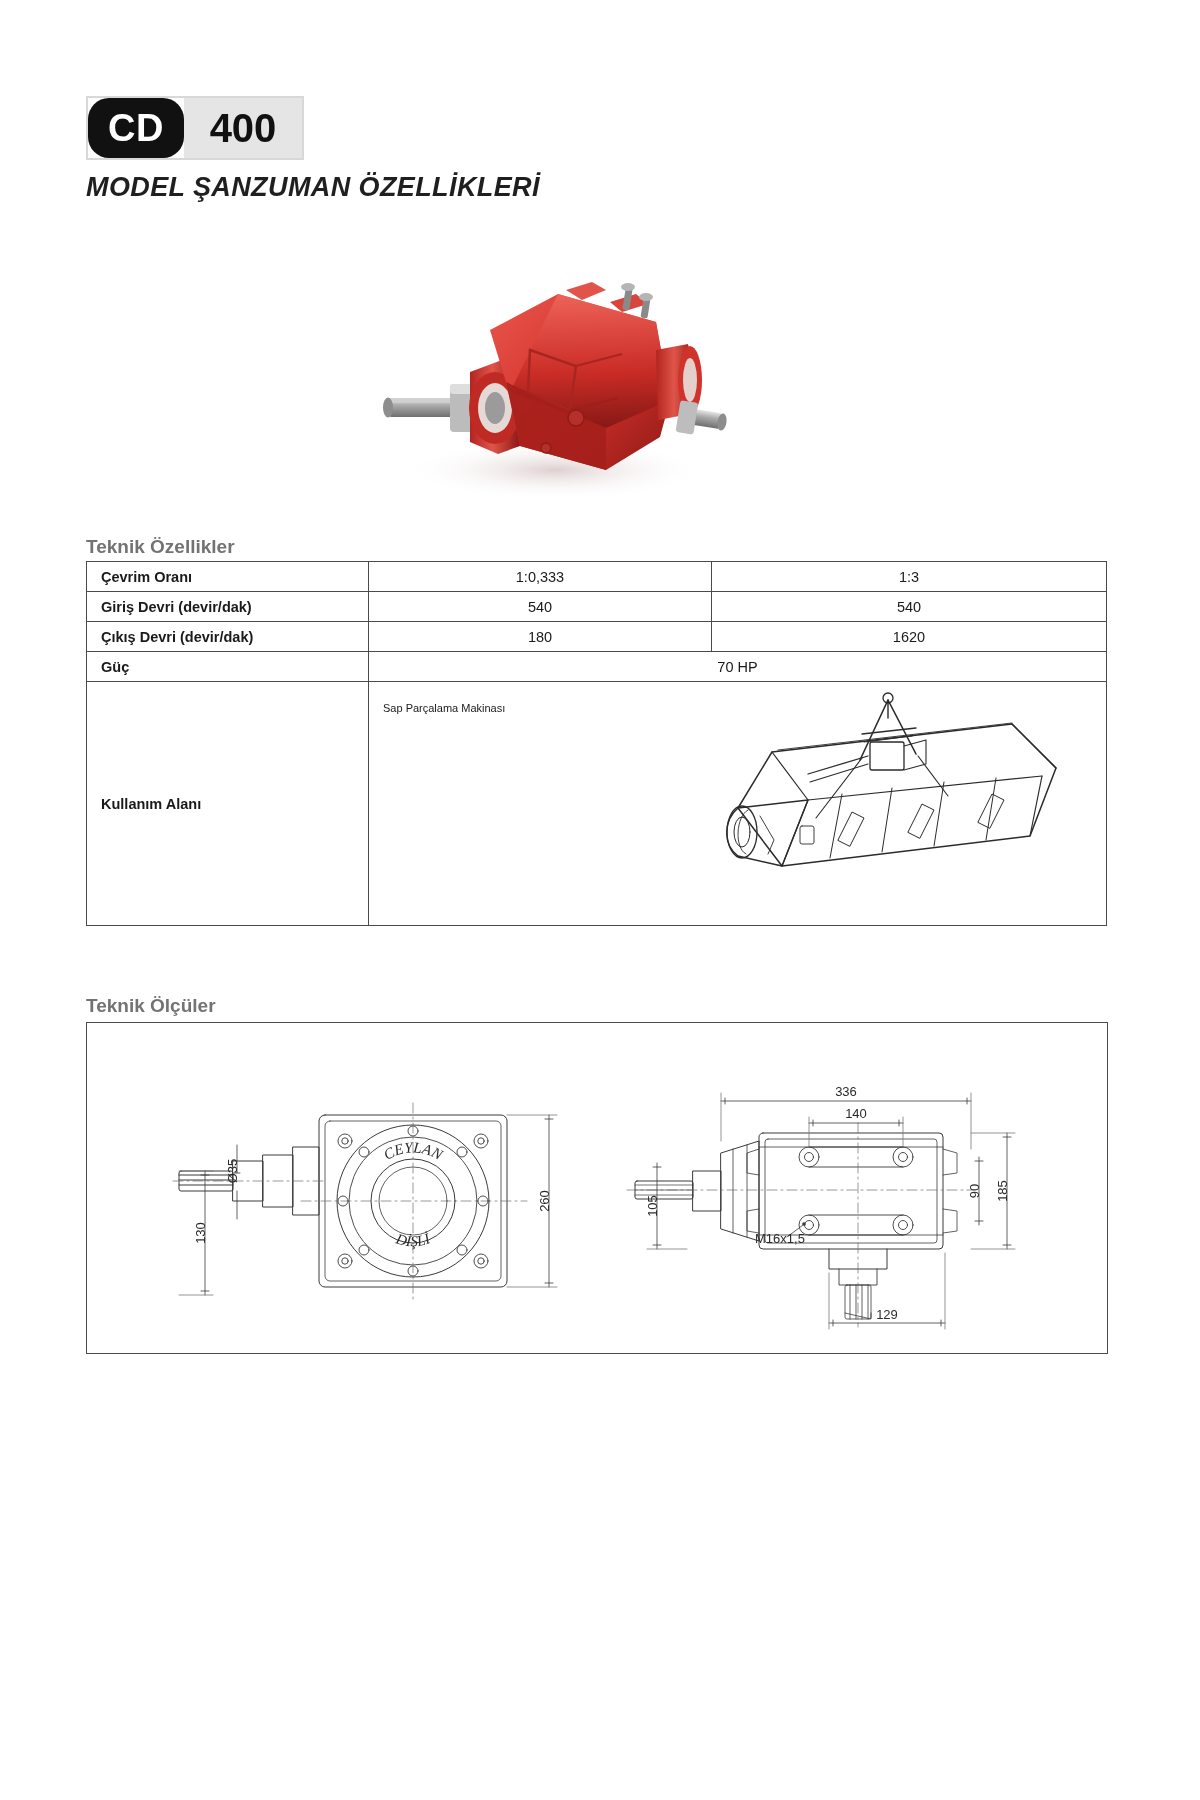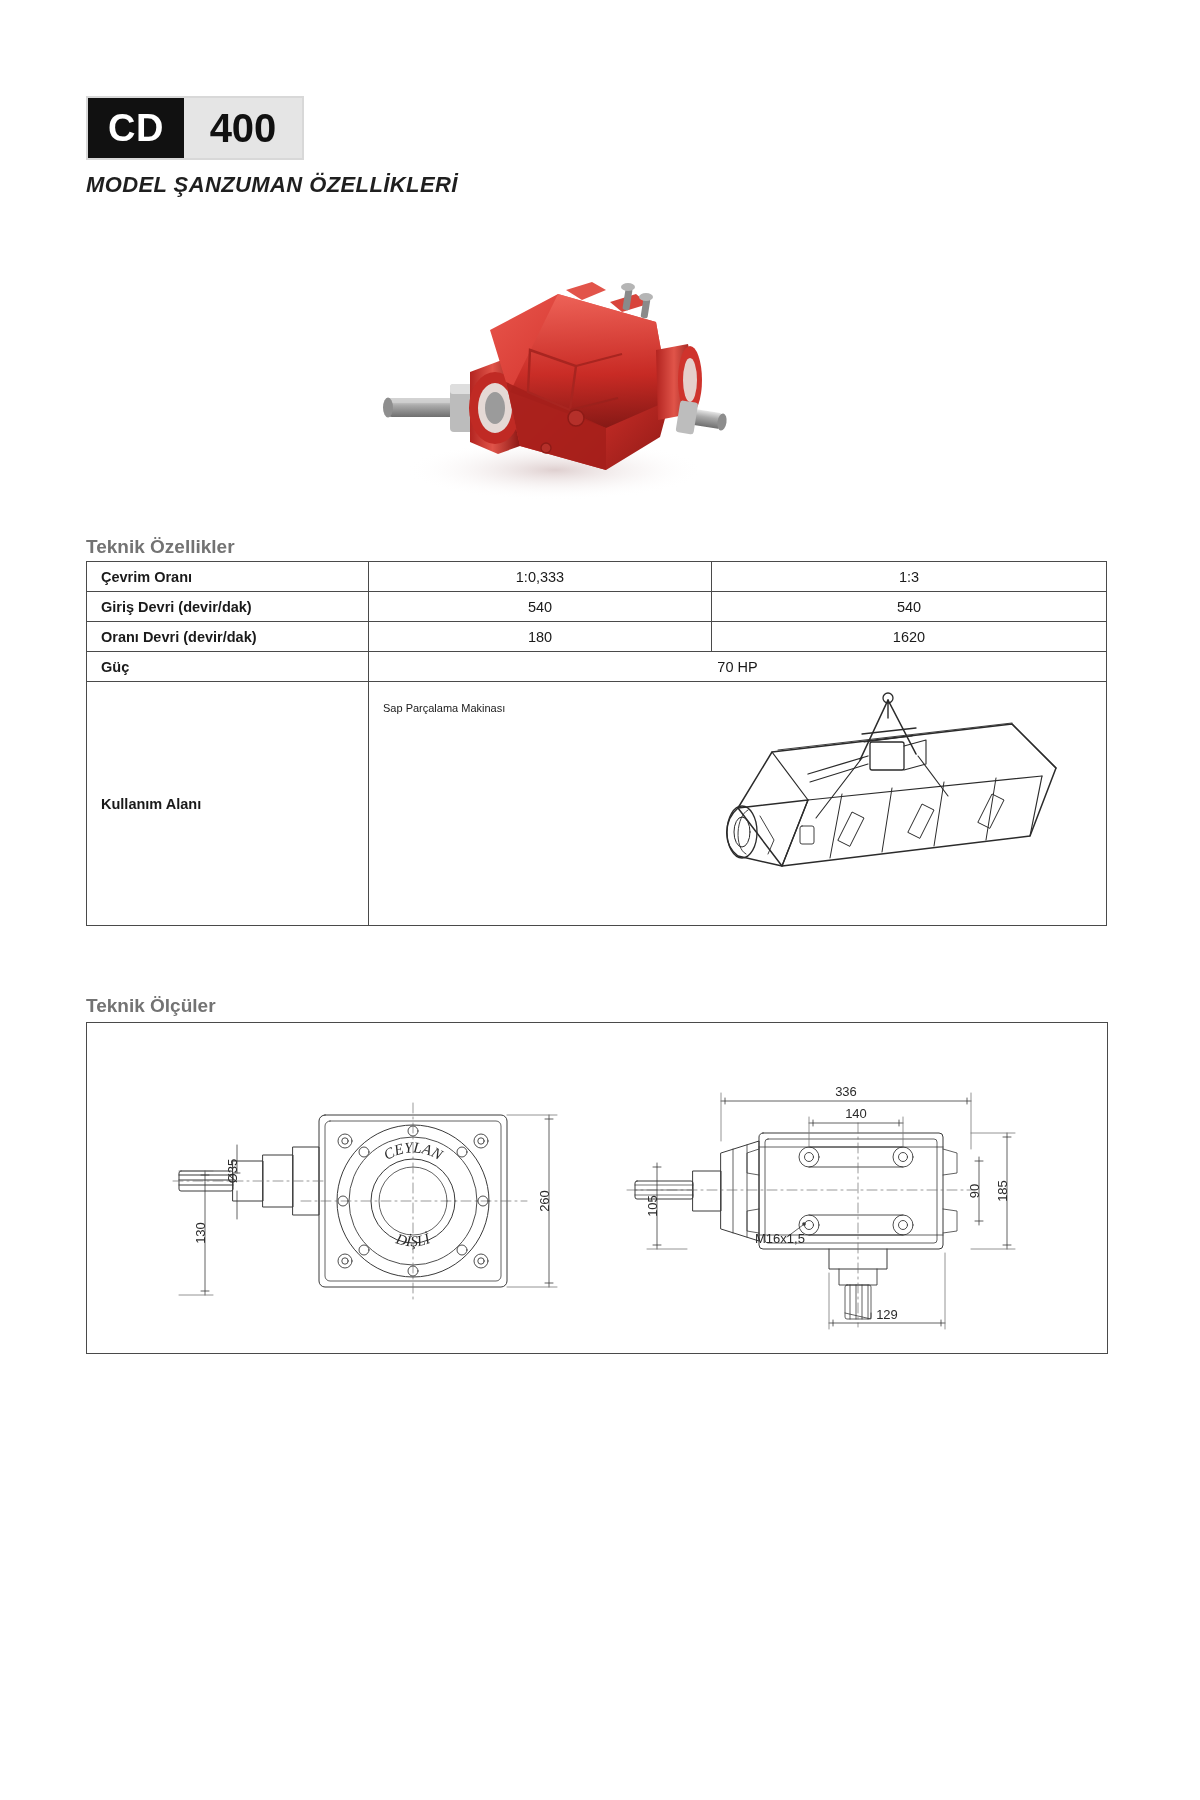--- a/index.html
+++ b/index.html
@@ -2,24 +2,24 @@
 <html><head>
 <meta charset="utf-8">
 <style>
   html,body{margin:0;padding:0;background:#ffffff;}
   body{width:1200px;height:1800px;font-family:"Liberation Sans",sans-serif;color:#1a1a1a;position:relative;overflow:hidden;}
   .page{position:absolute;left:0;top:0;width:1200px;height:1800px;}
 
   
   .badge{position:absolute;left:86px;top:96px;display:flex;height:64px;border:2px solid #d8d8d8;box-sizing:border-box;}
   .badge .code{background:#111111;color:#ffffff;font-size:38px;font-weight:bold;letter-spacing:.5px;
-      display:flex;align-items:center;justify-content:center;width:96px;height:100%;font-family:"Liberation Sans",sans-serif;}
+      display:flex;align-items:center;justify-content:center;width:96px;height:100%;font-family:"Liberation Sans",sans-serif;border-radius:21px;}
   .badge .num{background:#e5e5e5;color:#111111;font-size:40px;font-weight:bold;letter-spacing:0px;
       display:flex;align-items:center;justify-content:center;width:118px;height:100%;}
-  .subtitle{position:absolute;left:86px;top:172px;font-size:22px;font-style:italic;font-weight:bold;
+  .subtitle{position:absolute;left:86px;top:172px;font-size:27px;font-style:italic;font-weight:bold;
       letter-spacing:.4px;color:#1f1f1f;}
 
   
   .photo{position:absolute;left:370px;top:232px;width:360px;height:280px;}
 
   
   .sec-head{position:absolute;font-size:19px;font-weight:bold;color:#737373;}
   #h-spec{left:86px;top:536px;}
   #h-dims{left:86px;top:995px;}
 
@@ -140,21 +140,21 @@
         <td class="lbl">Çevrim Oranı</td>
         <td class="val">1:0,333</td>
         <td class="val">1:3</td>
       </tr>
       <tr>
         <td class="lbl nowrap">Giriş Devri  (devir/dak)</td>
         <td class="val">540</td>
         <td class="val">540</td>
       </tr>
       <tr>
-        <td class="lbl nowrap">Oranı Devri  (devir/dak)</td>
+        <td class="lbl nowrap">Çıkış Devri  (devir/dak)</td>
         <td class="val">180</td>
         <td class="val">1620</td>
       </tr>
       <tr>
         <td class="lbl">Güç</td>
         <td class="val" colspan="2">70 HP</td>
       </tr>
       <tr>
         <td class="lbl tall">Kullanım Alanı</td>
         <td class="tall use-val" colspan="2">

